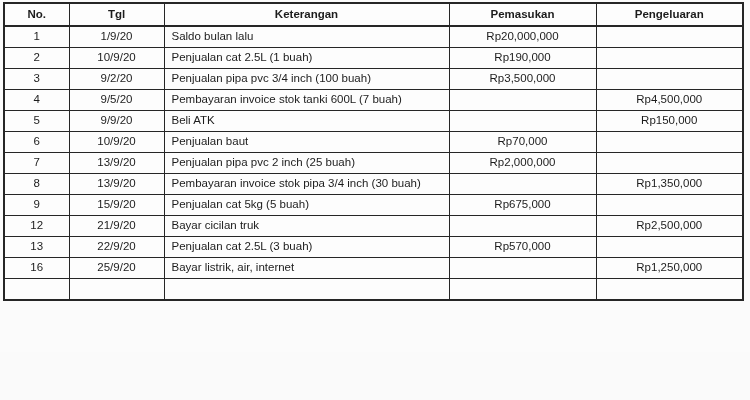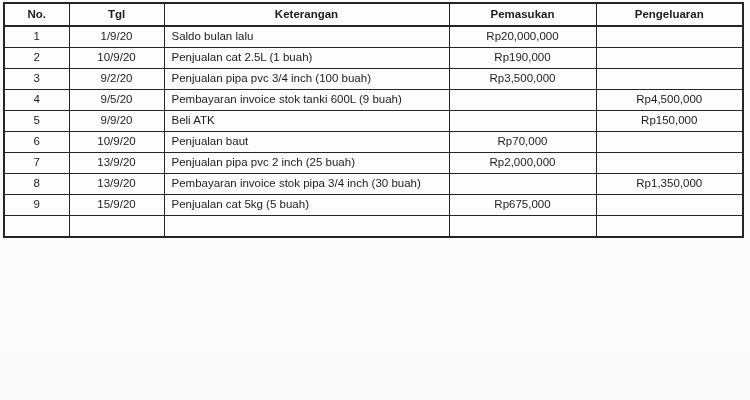--- a/index.html
+++ b/index.html
@@ -99,21 +99,21 @@
         <tr>
           <td class="cell-no">3</td>
           <td class="cell-tgl">9/2/20</td>
           <td class="cell-keterangan">Penjualan pipa pvc 3/4 inch (100 buah)</td>
           <td class="cell-pemasukan">Rp3,500,000</td>
           <td class="cell-pengeluaran">&nbsp;</td>
         </tr>
         <tr>
           <td class="cell-no">4</td>
           <td class="cell-tgl">9/5/20</td>
-          <td class="cell-keterangan">Pembayaran invoice stok tanki 600L (9 buah)</td>
+          <td class="cell-keterangan">Pembayaran invoice stok tanki 600L (7 buah)</td>
           <td class="cell-pemasukan">&nbsp;</td>
           <td class="cell-pengeluaran">Rp4,500,000</td>
         </tr>
         <tr>
           <td class="cell-no">5</td>
           <td class="cell-tgl">9/9/20</td>
           <td class="cell-keterangan">Beli ATK</td>
           <td class="cell-pemasukan">&nbsp;</td>
           <td class="cell-pengeluaran">Rp150,000</td>
         </tr>
@@ -139,20 +139,41 @@
           <td class="cell-pengeluaran">Rp1,350,000</td>
         </tr>
         <tr>
           <td class="cell-no">9</td>
           <td class="cell-tgl">15/9/20</td>
           <td class="cell-keterangan">Penjualan cat 5kg (5 buah)</td>
           <td class="cell-pemasukan">Rp675,000</td>
           <td class="cell-pengeluaran">&nbsp;</td>
         </tr>
         <tr>
+          <td class="cell-no">12</td>
+          <td class="cell-tgl">21/9/20</td>
+          <td class="cell-keterangan">Bayar cicilan truk</td>
+          <td class="cell-pemasukan">&nbsp;</td>
+          <td class="cell-pengeluaran">Rp2,500,000</td>
+        </tr>
+        <tr>
+          <td class="cell-no">13</td>
+          <td class="cell-tgl">22/9/20</td>
+          <td class="cell-keterangan">Penjualan cat 2.5L (3 buah)</td>
+          <td class="cell-pemasukan">Rp570,000</td>
+          <td class="cell-pengeluaran">&nbsp;</td>
+        </tr>
+        <tr>
+          <td class="cell-no">16</td>
+          <td class="cell-tgl">25/9/20</td>
+          <td class="cell-keterangan">Bayar listrik, air, internet</td>
+          <td class="cell-pemasukan">&nbsp;</td>
+          <td class="cell-pengeluaran">Rp1,250,000</td>
+        </tr>
+        <tr>
           <td class="cell-no">&nbsp;</td>
           <td class="cell-tgl">&nbsp;</td>
           <td class="cell-keterangan">&nbsp;</td>
           <td class="cell-pemasukan">&nbsp;</td>
           <td class="cell-pengeluaran">&nbsp;</td>
         </tr>
       </tbody>
   </table>
 </div>
 

